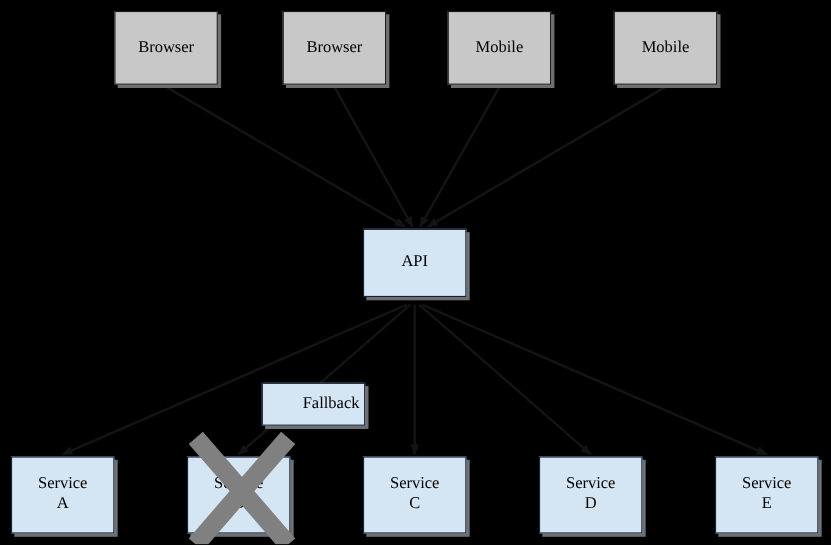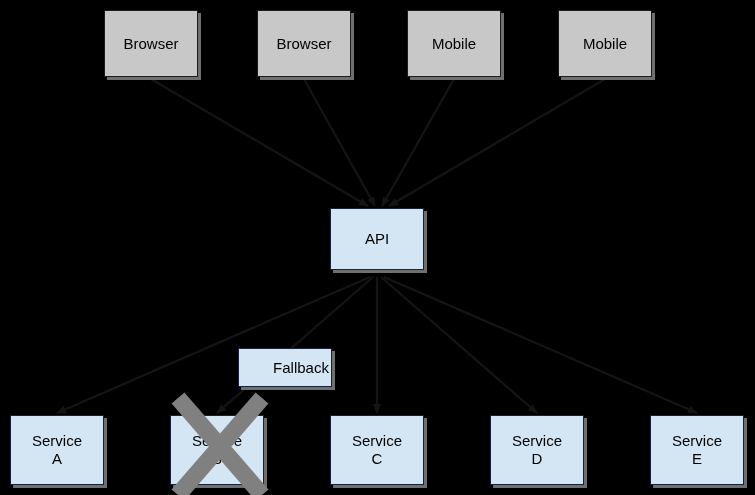--- a/index.html
+++ b/index.html
@@ -6,21 +6,21 @@
     margin: 0;
     padding: 0;
     background: #000000;
   }
   #canvas {
     position: relative;
     width: 755px;
     height: 495px;
     background: #000000;
     overflow: hidden;
-    font-family: Liberation Sans, sans-serif;
+    font-family: Liberation Serif, serif;
   }
   #edge-layer {
     position: absolute;
     left: 0;
     top: 0;
     width: 755px;
     height: 495px;
     pointer-events: none;
   }
   .node {

